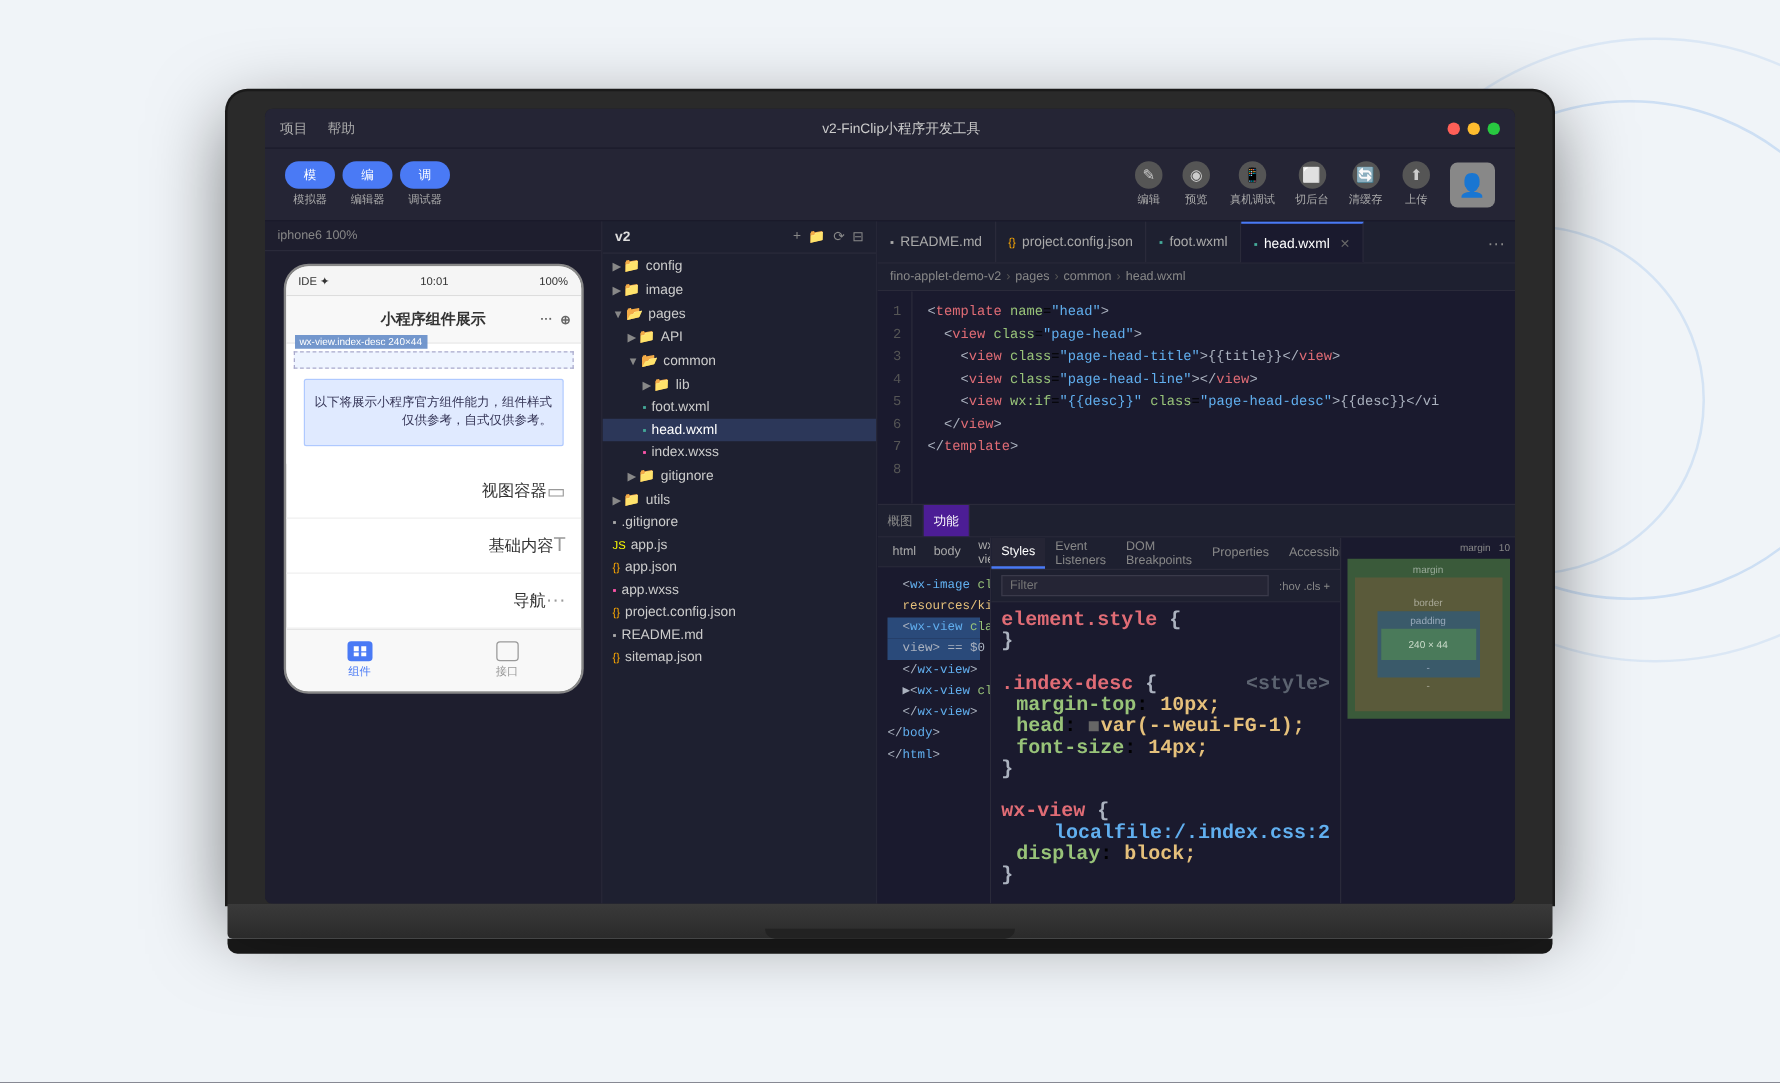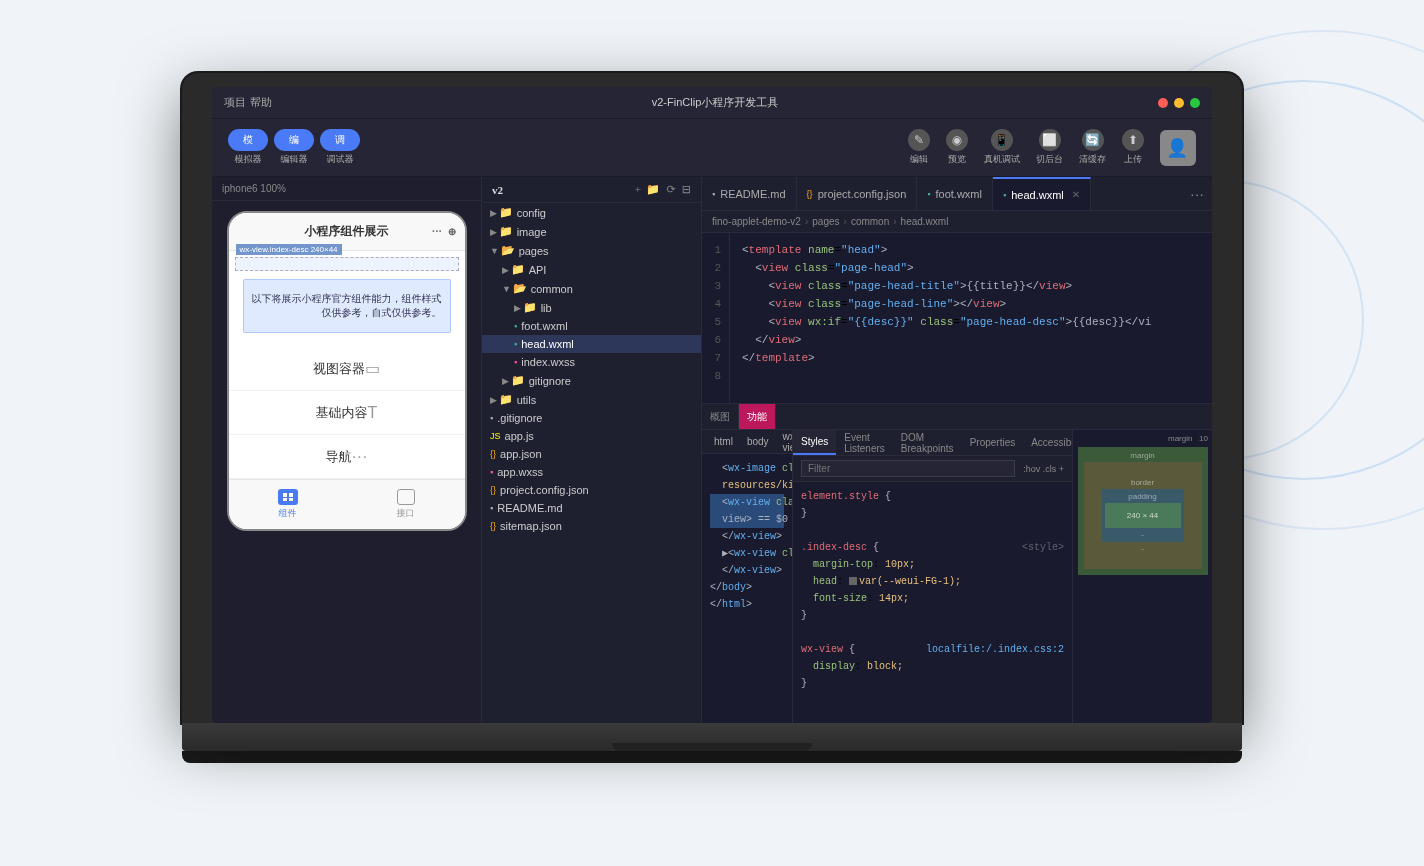--- a/index.html
+++ b/index.html
@@ -99,21 +99,21 @@
       height: 32px;
       display: flex;
       align-items: center;
       justify-content: space-between;
       padding: 0 12px;
       flex-shrink: 0;
       border-bottom: 1px solid #1a1a2a;
     }
     .title-bar-left {
       display: flex;
-      gap: 4px;
+      gap: 16px;
       font-size: 11px;
       color: #aaa;
     }
     .title-bar-center {
       font-size: 11px;
       color: #ccc;
     }
     .title-bar-right {
       display: flex;
       gap: 6px;
@@ -280,21 +280,21 @@
     }
     .phone-highlight-text {
       font-size: 10px;
       color: #335;
       line-height: 1.4;
     }
     .phone-nav-section {
       padding: 8px 12px;
       display: flex;
       align-items: center;
-      justify-content: center;
+      justify-content: flex-end;
       border-bottom: 1px solid #f0f0f0;
       height: 44px;
     }
     .phone-nav-title {
       font-size: 13px;
       color: #333;
     }
     .phone-nav-icon {
       font-size: 16px;
       color: #999;
@@ -342,21 +342,20 @@
       border-right: 1px solid #2a2a3a;
       overflow-y: auto;
       flex-shrink: 0;
     }
     .file-tree-header {
       padding: 6px 10px;
       display: flex;
       align-items: center;
       justify-content: space-between;
       border-bottom: 1px solid #2a2a3a;
-      font-family: Liberation Serif, serif;
     }
     .file-tree-title {
       font-size: 11px;
       color: #ddd;
       font-weight: 600;
     }
     .file-tree-icons {
       display: flex;
       gap: 6px;
       font-size: 11px;
@@ -492,21 +491,21 @@
     }
     .devtools-tab {
       padding: 0 8px;
       font-size: 10px;
       color: #888;
       display: flex;
       align-items: center;
       cursor: pointer;
       border-right: 1px solid #2a2a3a;
     }
-    .devtools-tab.active { color: #fff; background: #be185d; }
+    .devtools-tab.active { color: #fff; background: #4c1d95; }
 
     .devtools-content {
       flex: 1;
       display: flex;
       overflow: hidden;
     }
     .devtools-left {
       flex: 1;
       display: flex;
       flex-direction: column;
@@ -576,24 +575,25 @@
       color: #ccc;
       font-size: 10px;
       padding: 2px 6px;
       flex: 1;
       outline: none;
     }
     .css-content {
       flex: 1;
       background: #1a1a2e;
       font-family: 'Courier New', monospace;
-      font-size: 10px;
+      font-size: 16px;
       padding: 6px 8px;
       overflow: hidden;
       line-height: 17px;
+      font-weight: bold;
     }
     .css-selector { color: #e06c75; }
     .css-prop { color: #98c379; }
     .css-val { color: #e5c07b; }
     .css-comment { color: #5c6370; }
     .css-link { color: #61afef; }
 
     .devtools-right {
       display: flex;
       flex-direction: column;
@@ -699,20 +699,25 @@
           </div>
         </div>
 
         <div class="main-content">
 
           <div class="phone-panel">
             <div class="phone-panel-header">iphone6 100%</div>
             <div class="phone-mockup">
               <div class="phone-frame">
 
+                <div class="phone-status-bar">
+                  <span>IDE ✦</span>
+                  <span>10:01</span>
+                  <span>100%</span>
+                </div>
 
                 <div class="phone-header-bar">
                   <span>小程序组件展示</span>
                   <div class="phone-header-actions">
                     <span>···</span>
                     <span>⊕</span>
                   </div>
                 </div>
 
                 <div style="padding:6px; background:#fff; position:relative;">

